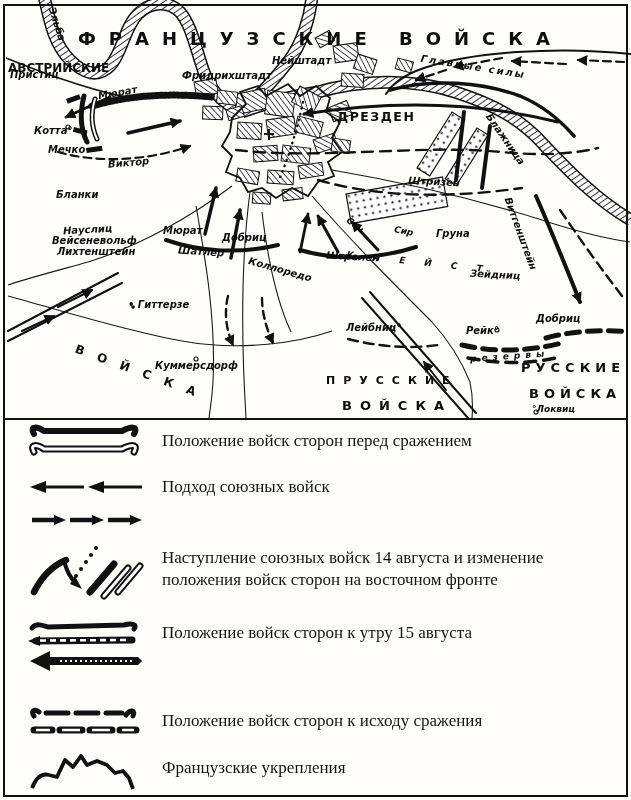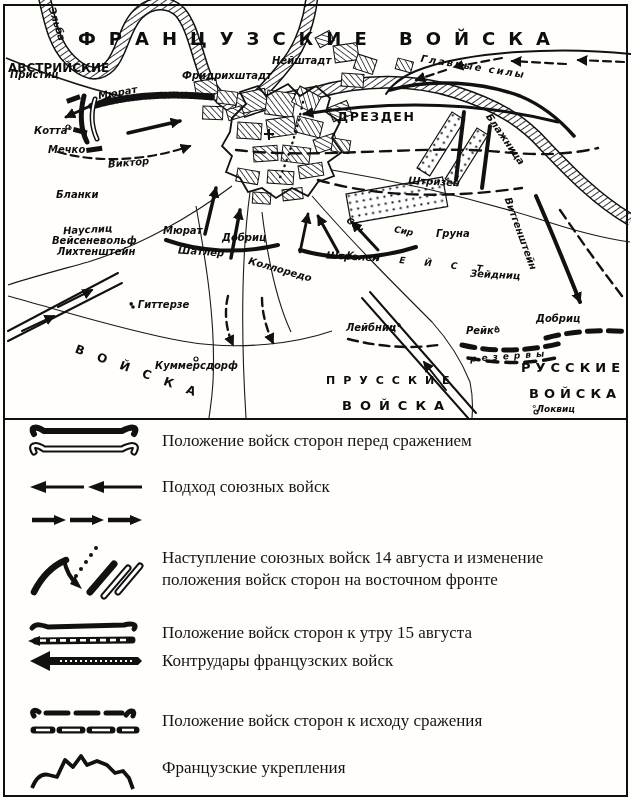--- a/index.html
+++ b/index.html
@@ -292,21 +292,20 @@
       <div class="ltxt">Положение войск сторон к утру 15 августа</div>
     </div>
 
     <div class="lrow r6">
       <div class="lsym">
         <svg width="120" height="30" viewBox="0 0 120 30" fill="none">
           <path d="M4,15 L24,5 L24,11 L112,11 L116,15 L112,19 L24,19 L24,25 z" fill="#111"></path>
           <path d="M34,15 L108,15" stroke="#fff" stroke-width="2" stroke-dasharray="2,3"></path>
         </svg>
       </div>
-      <div class="ltxt">Контрудары французских войск</div>
     </div>
 
 
     <div class="lrow r8">
       <div class="lsym">
         <svg width="120" height="36" viewBox="0 0 120 36" fill="none">
           <path d="M8,13 C4,7 9,6 13,9" stroke="#111" stroke-width="5" stroke-linecap="round"></path>
           <path d="M20,10 L42,10 M50,10 L72,10 M80,10 L96,10" stroke="#111" stroke-width="5" stroke-linecap="round"></path>
           <path d="M100,12 C104,6 110,7 107,13" stroke="#111" stroke-width="5" stroke-linecap="round"></path>
           <path d="M8,27 L26,27 M34,27 L56,27 M64,27 L86,27 M94,27 L110,27" stroke="#111" stroke-width="7" stroke-linecap="round"></path>

